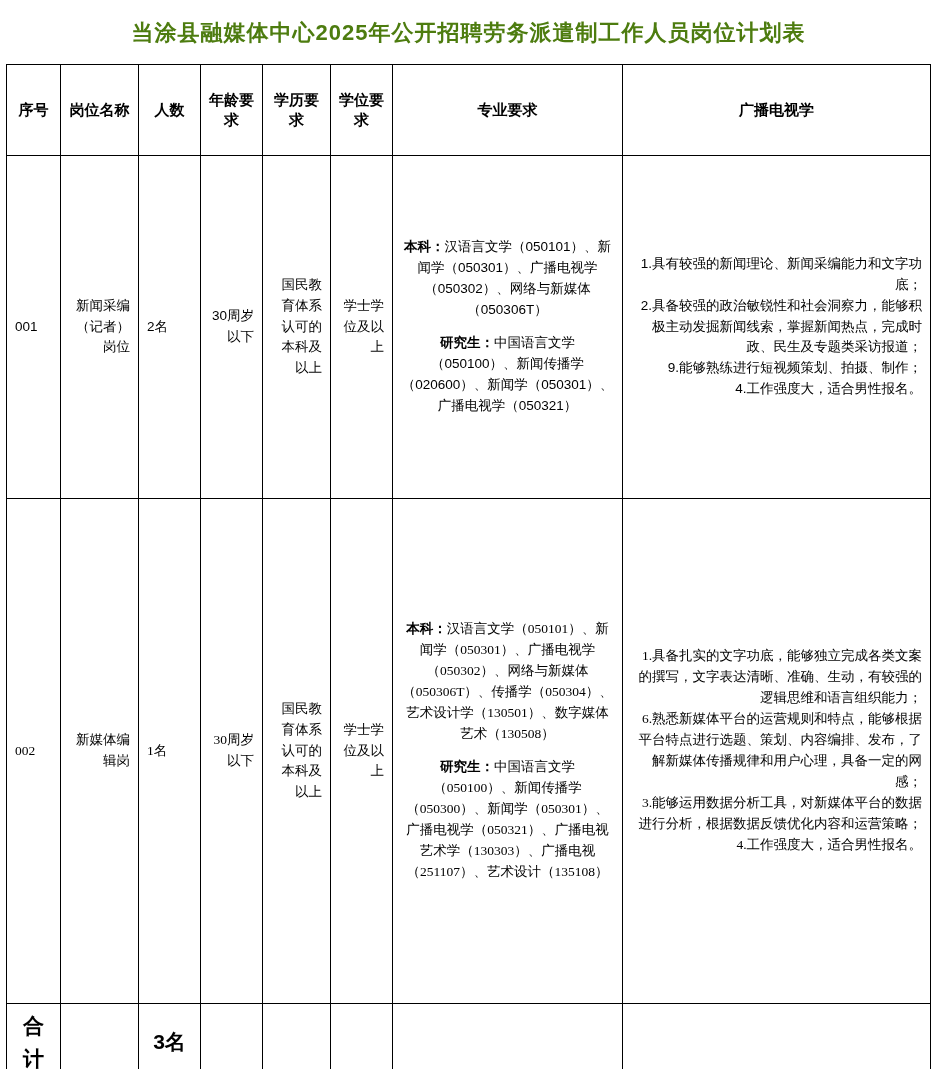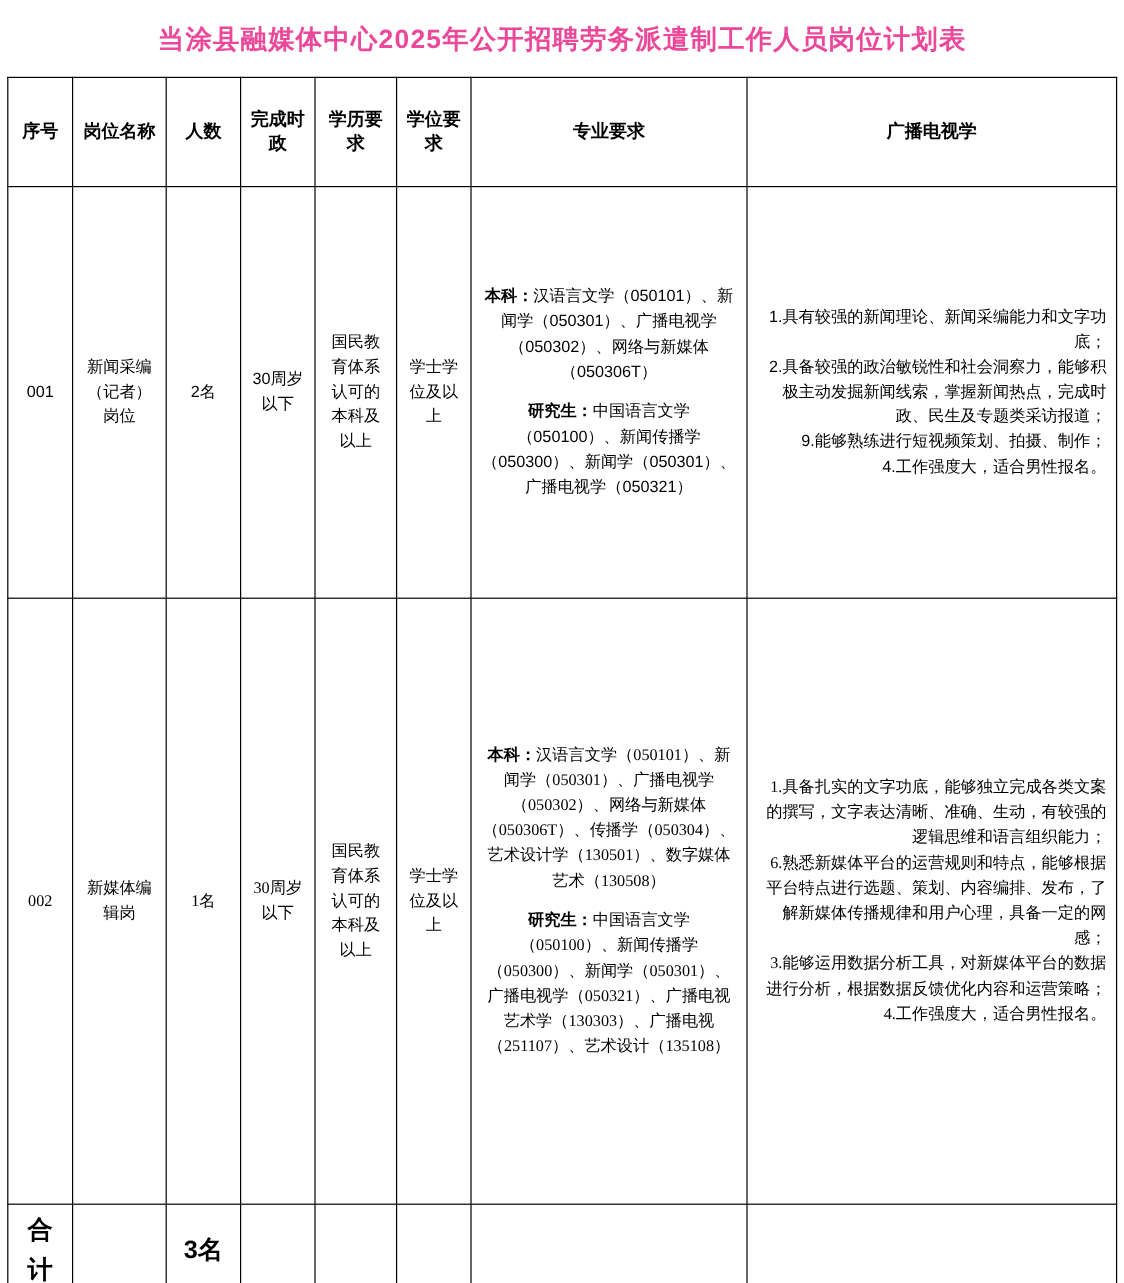--- a/index.html
+++ b/index.html
@@ -17,21 +17,21 @@
     width: 937px;
     box-sizing: border-box;
     padding: 14px 6px 8px 6px;
   }
   .doc-title {
     text-align: center;
     font-size: 22px;
     font-weight: bold;
     letter-spacing: 1px;
     margin: 4px 0 16px 0;
-    color: #ec4899;
+    color: #4d7c0f;
   }
   table.plan {
     border-collapse: collapse;
     width: 924px;
     margin: 0 auto;
     table-layout: fixed;
   }
   table.plan th, table.plan td {
     border: 1px solid #000000;
     vertical-align: middle;
@@ -50,24 +50,24 @@
   col.c-seq    { width: 54px; }
   col.c-post   { width: 78px; }
   col.c-num    { width: 62px; }
   col.c-age    { width: 62px; }
   col.c-edu    { width: 68px; }
   col.c-deg    { width: 62px; }
   col.c-major  { width: 230px; }
   col.c-req    { width: 308px; }
 
   td.center {
-    text-align: center;
+    text-align: left;
   }
   td.narrow-wrap {
-    text-align: center;
+    text-align: right;
     line-height: 1.85;
   }
   td.major {
     text-align: center;
     line-height: 1.75;
     padding: 10px 10px;
     font-size: 13.5px;
   }
   td.req {
     text-align: right;
@@ -115,42 +115,42 @@
       <col class="c-edu">
         <col class="c-deg">
         <col class="c-major">
         <col class="c-req">
     </colgroup>
     <thead>
       <tr>
         <th>序号</th>
         <th>岗位名称</th>
         <th>人数</th>
-        <th>完成时政</th>
+        <th>年龄要求</th>
         <th>学历要求</th>
         <th>学位要求</th>
         <th>专业要求</th>
         <th>广播电视学</th>
       </tr>
     </thead>
     <tbody>
 
       <tr class="row1">
         <td class="center">001</td>
         <td class="narrow-wrap">新闻采编（记者）岗位</td>
         <td class="center">2名</td>
         <td class="narrow-wrap">30周岁以下</td>
         <td class="narrow-wrap">国民教育体系认可的本科及以上</td>
         <td class="narrow-wrap">学士学位及以上</td>
         <td class="major">
           <div class="major-block">
             <span class="major-label">本科：</span><span class="major-body">汉语言文学（050101）、新闻学（050301）、广播电视学（050302）、网络与新媒体（050306T）</span>
           </div>
           <div class="major-block">
-            <span class="major-label">研究生：</span><span class="major-body">中国语言文学（050100）、新闻传播学（050300）、新闻学（050301）、广播电视学（050321）</span>
+            <span class="major-label">研究生：</span><span class="major-body">中国语言文学（050100）、新闻传播学（020600）、新闻学（050301）、广播电视学（050321）</span>
           </div>
         </td>
         <td class="req">
           <span class="req-line">1.具有较强的新闻理论、新闻采编能力和文字功底；</span>
           <span class="req-line">2.具备较强的政治敏锐性和社会洞察力，能够积极主动发掘新闻线索，掌握新闻热点，完成时政、民生及专题类采访报道；</span>
           <span class="req-line">9.能够熟练进行短视频策划、拍摄、制作；</span>
           <span class="req-line">4.工作强度大，适合男性报名。</span>
         </td>
       </tr>
 

